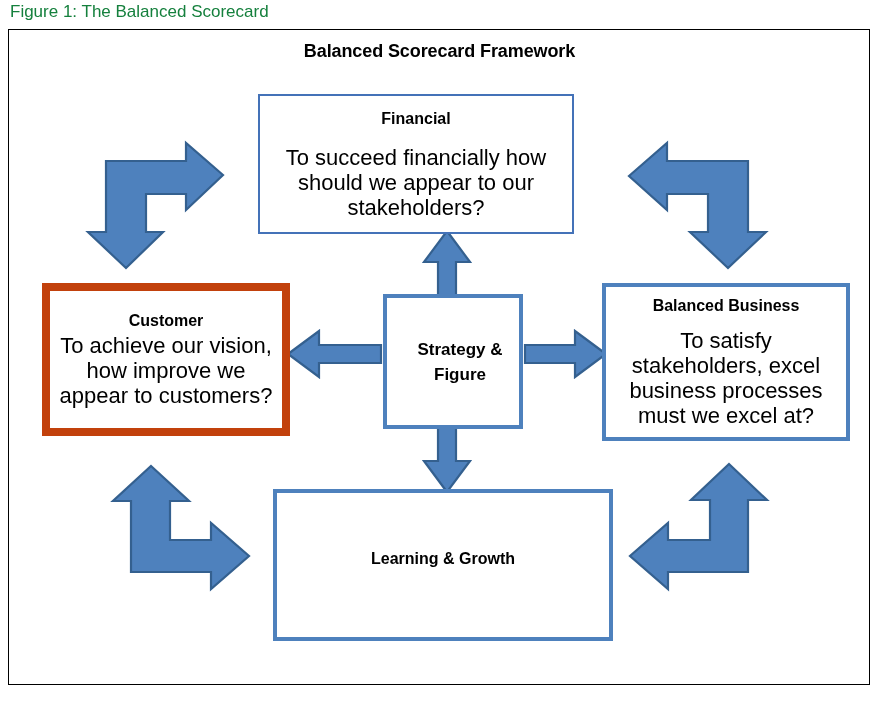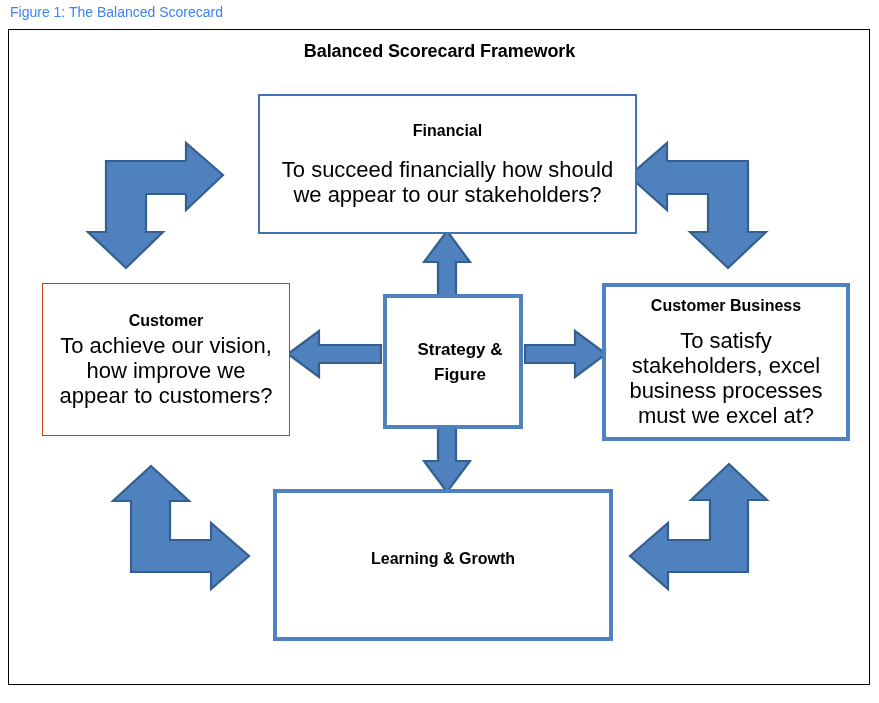--- a/index.html
+++ b/index.html
@@ -19,23 +19,23 @@
     position: relative;
     width: 879px;
     height: 703px;
   }
 
   
   #figure-caption {
     position: absolute;
     left: 10px;
     top: 1px;
-    font-size: 14px;
+    font-size: 17px;
     line-height: 22px;
-    color: #3b82f6;
+    color: #15803d;
     white-space: nowrap;
   }
 
   
   #frame {
     position: absolute;
     left: 8px;
     top: 29px;
     width: 862px;
     height: 656px;
@@ -76,34 +76,34 @@
   }
   .node .node-desc {
     font-size: 22px;
     line-height: 25px;
   }
 
   
   #node-financial {
     left: 258px;
     top: 94px;
-    width: 379px;
+    width: 316px;
     height: 140px;
     border: 2px solid #4472b8;
     padding: 8px 14px;
   }
   #node-financial .node-title { margin-bottom: 16px; }
 
   
   #node-customer {
     left: 42px;
     top: 283px;
     width: 248px;
     height: 153px;
-    border: 1px solid #c2410c;
+    border: 8px solid #c2410c;
     padding: 0 8px;
   }
   #node-customer .node-title { margin-bottom: 2px; }
 
   
   #node-internal {
     left: 602px;
     top: 283px;
     width: 248px;
     height: 158px;
@@ -186,21 +186,21 @@
     <div class="node-title">Financial</div>
     <div class="node-desc">To succeed financially how should we appear to our stakeholders?</div>
   </div>
 
   <div class="node" id="node-customer">
     <div class="node-title">Customer</div>
     <div class="node-desc">To achieve our vision, how improve we appear to customers?</div>
   </div>
 
   <div class="node" id="node-internal">
-    <div class="node-title">Customer Business</div>
+    <div class="node-title">Balanced Business</div>
     <div class="node-desc">To satisfy stakeholders, excel business processes must we excel at?</div>
   </div>
 
   <div class="node" id="node-learning">
     <div class="node-title">Learning &amp; Growth</div>
   </div>
 
   <div class="node" id="node-strategy">
     <div class="node-title">Strategy &amp;</div>
     <div class="node-title">Figure</div>

